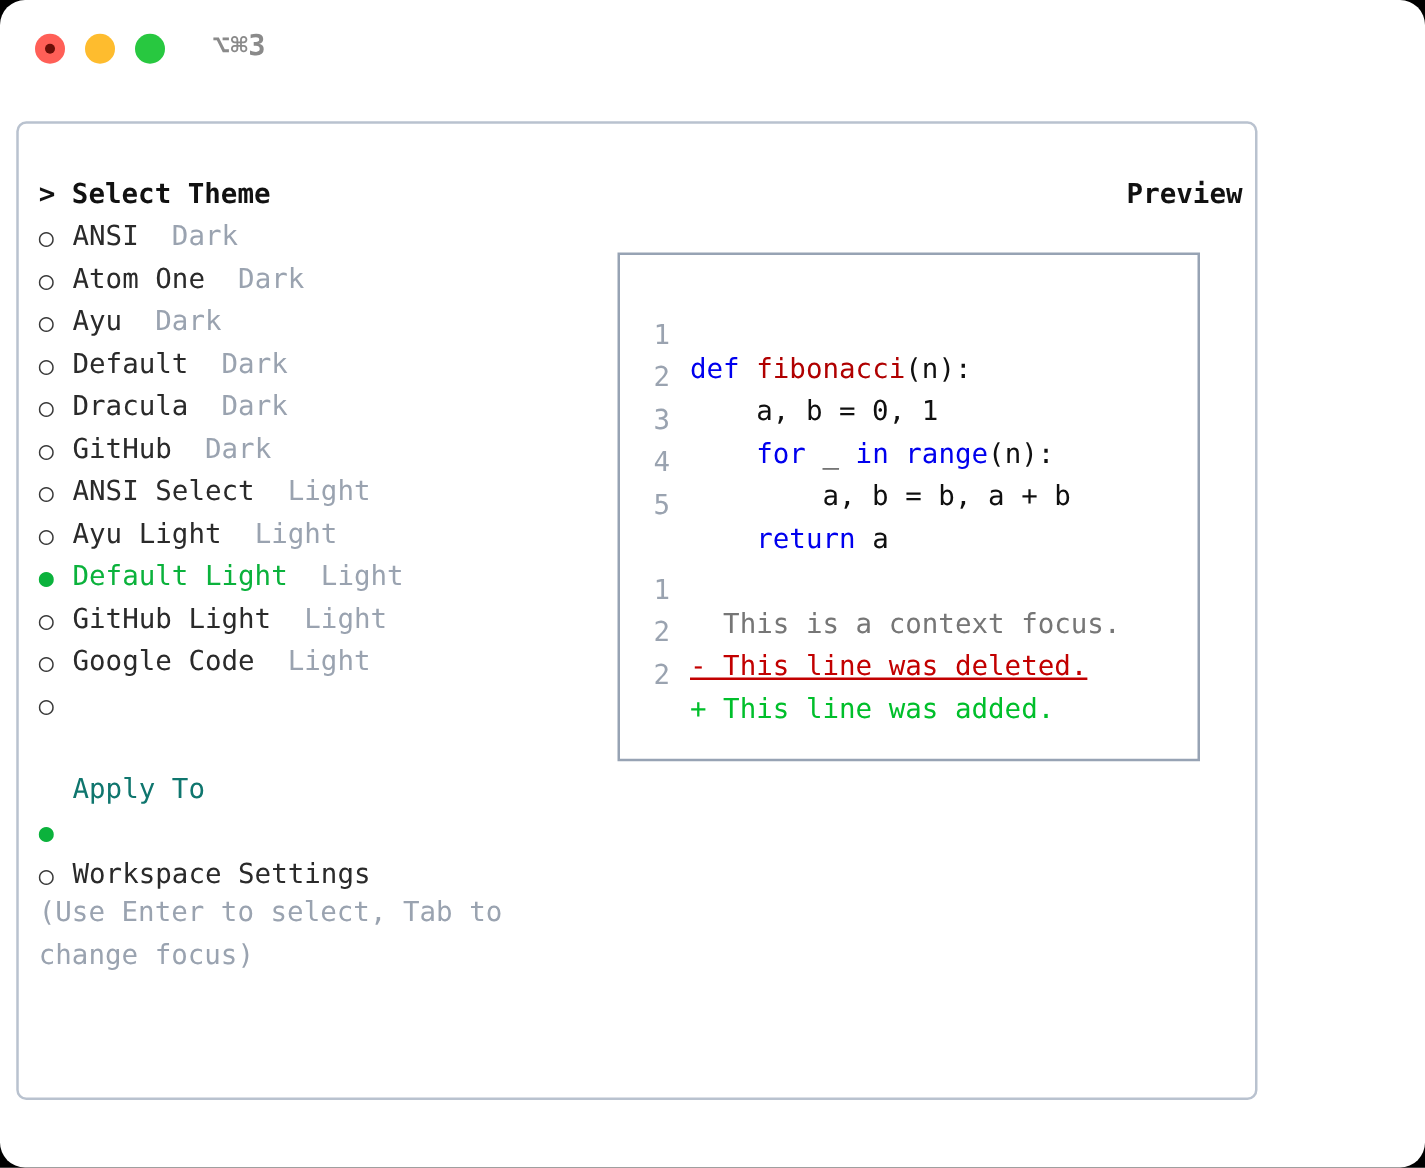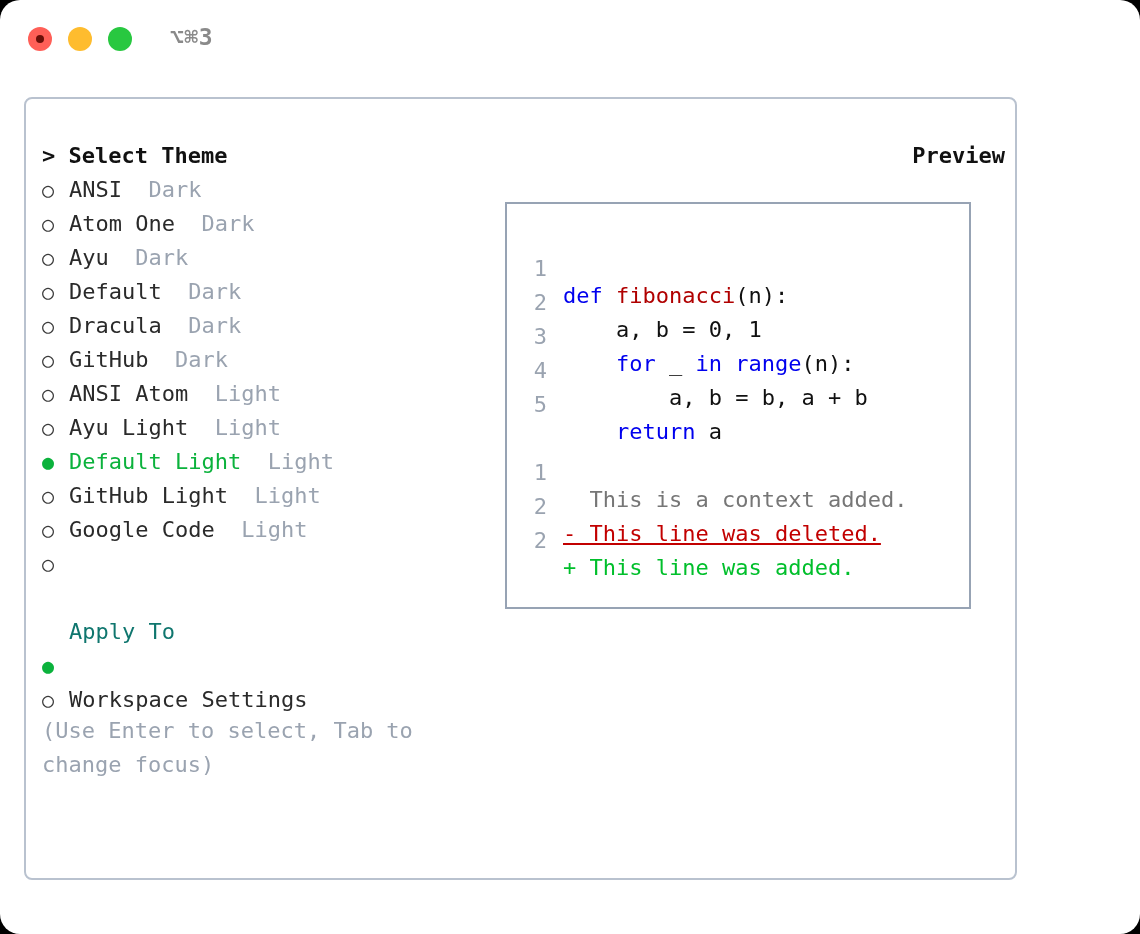--- a/index.html
+++ b/index.html
@@ -60,21 +60,21 @@
     font-size: 23px;
     font-weight: bold;
     color: #8a8a8a;
     letter-spacing: 0.5px;
     white-space: pre;
   }
 
   
   #panel {
     position: absolute;
-    left: 24px;
+    left: 13px;
     top: 97px;
     width: 993px;
     height: 783px;
     box-sizing: border-box;
     border: 2px solid #b9c2cf;
     border-radius: 8px;
     background: #ffffff;
   }
 
   
@@ -223,21 +223,21 @@
         <span class="row-label row-title" style="left:0">&gt; Select Theme</span>
       </div>
 
       <div id="theme-list">
           <div class="row"><span class="bullet bullet-empty">○</span><span class="row-label"><span>ANSI</span> <span class="muted-tag"> Dark</span></span></div>
           <div class="row"><span class="bullet bullet-empty">○</span><span class="row-label"><span>Atom One</span> <span class="muted-tag"> Dark</span></span></div>
           <div class="row"><span class="bullet bullet-empty">○</span><span class="row-label"><span>Ayu</span> <span class="muted-tag"> Dark</span></span></div>
           <div class="row"><span class="bullet bullet-empty">○</span><span class="row-label"><span>Default</span> <span class="muted-tag"> Dark</span></span></div>
           <div class="row"><span class="bullet bullet-empty">○</span><span class="row-label"><span>Dracula</span> <span class="muted-tag"> Dark</span></span></div>
           <div class="row"><span class="bullet bullet-empty">○</span><span class="row-label"><span>GitHub</span> <span class="muted-tag"> Dark</span></span></div>
-          <div class="row"><span class="bullet bullet-empty">○</span><span class="row-label"><span>ANSI Atom</span> <span class="muted-tag"> Light</span></span></div>
+          <div class="row"><span class="bullet bullet-empty">○</span><span class="row-label"><span>ANSI Select</span> <span class="muted-tag"> Light</span></span></div>
           <div class="row"><span class="bullet bullet-empty">○</span><span class="row-label"><span>Ayu Light</span> <span class="muted-tag"> Light</span></span></div>
           <div class="row"><span class="bullet bullet-filled">●</span><span class="row-label"><span class="sel">Default Light</span> <span class="muted-tag"> Light</span></span></div>
           <div class="row"><span class="bullet bullet-empty">○</span><span class="row-label"><span>GitHub Light</span> <span class="muted-tag"> Light</span></span></div>
           <div class="row"><span class="bullet bullet-empty">○</span><span class="row-label"><span>Google Code</span> <span class="muted-tag"> Light</span></span></div>
           <div class="row"><span class="bullet bullet-empty">○</span></div>
         </div>
 
       <div class="spacer-sm"></div>
 
       <div class="row">
@@ -257,20 +257,20 @@
     </div>
 
     <div id="preview-box">
       <div id="code-area">
           <div class="code-line"><span class="lineno">1</span><span class="code-text"><span class="kw">def</span><span class="pl"> </span><span class="fn">fibonacci</span><span class="pl">(n):</span></span></div>
           <div class="code-line"><span class="lineno">2</span><span class="code-text"><span class="pl">    a, b = 0, 1</span></span></div>
           <div class="code-line"><span class="lineno">3</span><span class="code-text"><span class="pl">    </span><span class="kw">for</span><span class="pl"> _ </span><span class="kw">in</span><span class="pl"> </span><span class="kw">range</span><span class="pl">(n):</span></span></div>
           <div class="code-line"><span class="lineno">4</span><span class="code-text"><span class="pl">        a, b = b, a + b</span></span></div>
           <div class="code-line"><span class="lineno">5</span><span class="code-text"><span class="pl">    </span><span class="kw">return</span><span class="pl"> a</span></span></div>
           <div class="diff-gap"></div>
-          <div class="code-line"><span class="lineno">1</span><span class="code-text diff-ctx">  This is a context added.</span></div>
+          <div class="code-line"><span class="lineno">1</span><span class="code-text diff-ctx">  This is a context focus.</span></div>
           <div class="code-line"><span class="lineno">2</span><span class="code-text diff-del">- This line was deleted.</span></div>
           <div class="code-line"><span class="lineno">2</span><span class="code-text diff-add">+ This line was added.</span></div>
         </div>
     </div>
 
   </div>
 </div>
 
 </body></html>

